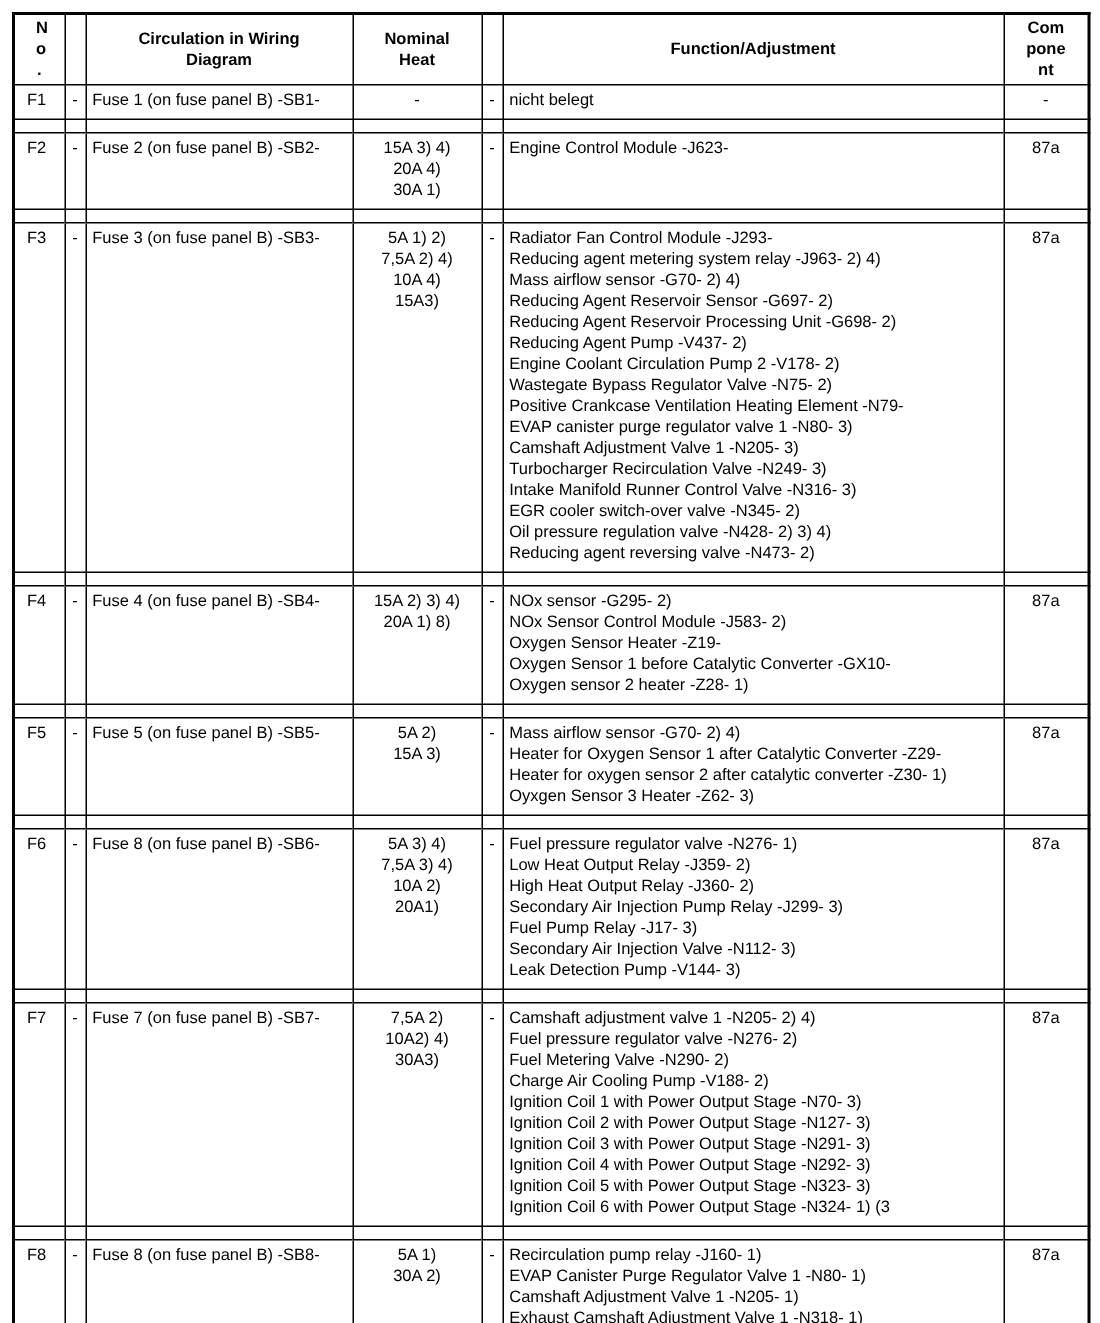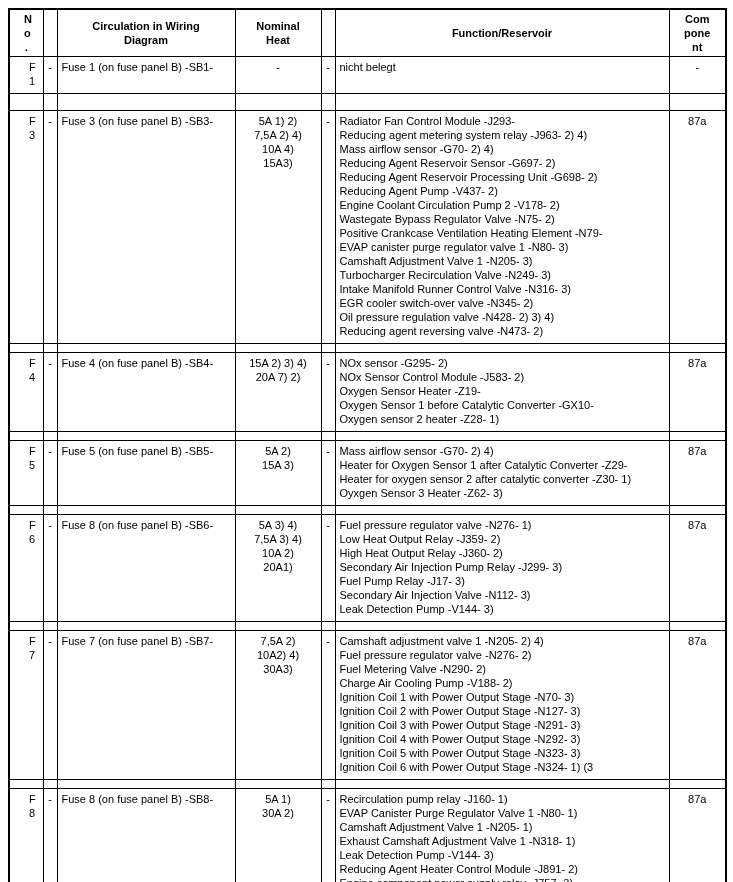--- a/index.html
+++ b/index.html
@@ -33,21 +33,21 @@
     overflow: hidden;
     word-wrap: break-word;
   }
   thead th {
     vertical-align: middle;
     text-align: center;
     font-weight: bold;
     height: 28px;
     padding: 2px 14px;
   }
-  td.c-no   { text-align: left; padding-left: 19px; }
+  td.c-no   { text-align: left; padding-left: 8px; }
   td.c-sep  { text-align: center; padding-left: 1px; padding-right: 1px; }
   td.c-desig{ text-align: left; }
   td.c-nominal { text-align: center; white-space: pre-line; }
   td.c-func { text-align: left; white-space: pre-line; margin-top: 28px; }
   td.c-term { text-align: center; }
   tr.spacer td {
     border-top: none;
     border-bottom: none;
     height: 8px;
     padding: 0;
@@ -68,21 +68,21 @@
       <col style="width:334px">
       <col style="width:57px">
     </colgroup>
     <thead>
       <tr>
         <th>No.</th>
         <th></th>
         <th>Circulation in Wiring Diagram</th>
         <th>Nominal Heat</th>
         <th></th>
-        <th>Function/Reservoir</th>
+        <th>Function/Adjustment</th>
         <th>Component</th>
       </tr>
     </thead>
     <tbody>
         <tr>
           <td class="c-no">F1</td>
           <td class="c-sep">-</td>
           <td class="c-desig">Fuse 1 (on fuse panel B) -SB1-</td>
           <td class="c-nominal">-</td>
           <td class="c-sep">-</td>
@@ -90,20 +90,31 @@
           <td class="c-term">-</td>
         </tr>
         <tr class="spacer">
           <td></td>
           <td></td>
           <td></td>
           <td></td>
           <td></td>
           <td></td>
           <td></td>
+        </tr>
+        <tr>
+          <td class="c-no">F2</td>
+          <td class="c-sep">-</td>
+          <td class="c-desig">Fuse 2 (on fuse panel B) -SB2-</td>
+          <td class="c-nominal">15A 3) 4)
+20A 4)
+30A 1)</td>
+          <td class="c-sep">-</td>
+          <td class="c-func">Engine Control Module -J623-</td>
+          <td class="c-term">87a</td>
         </tr>
         <tr class="spacer">
           <td></td>
           <td></td>
           <td></td>
           <td></td>
           <td></td>
           <td></td>
           <td></td>
         </tr>
@@ -141,21 +152,21 @@
           <td></td>
           <td></td>
           <td></td>
           <td></td>
         </tr>
         <tr>
           <td class="c-no">F4</td>
           <td class="c-sep">-</td>
           <td class="c-desig">Fuse 4 (on fuse panel B) -SB4-</td>
           <td class="c-nominal">15A 2) 3) 4)
-20A 7) 2)</td>
+20A 1) 8)</td>
           <td class="c-sep">-</td>
           <td class="c-func">NOx sensor -G295- 2)
 NOx Sensor Control Module -J583- 2)
 Oxygen Sensor Heater -Z19-
 Oxygen Sensor 1 before Catalytic Converter -GX10-
 Oxygen sensor 2 heater -Z28- 1)</td>
           <td class="c-term">87a</td>
         </tr>
         <tr class="spacer">
           <td></td>

